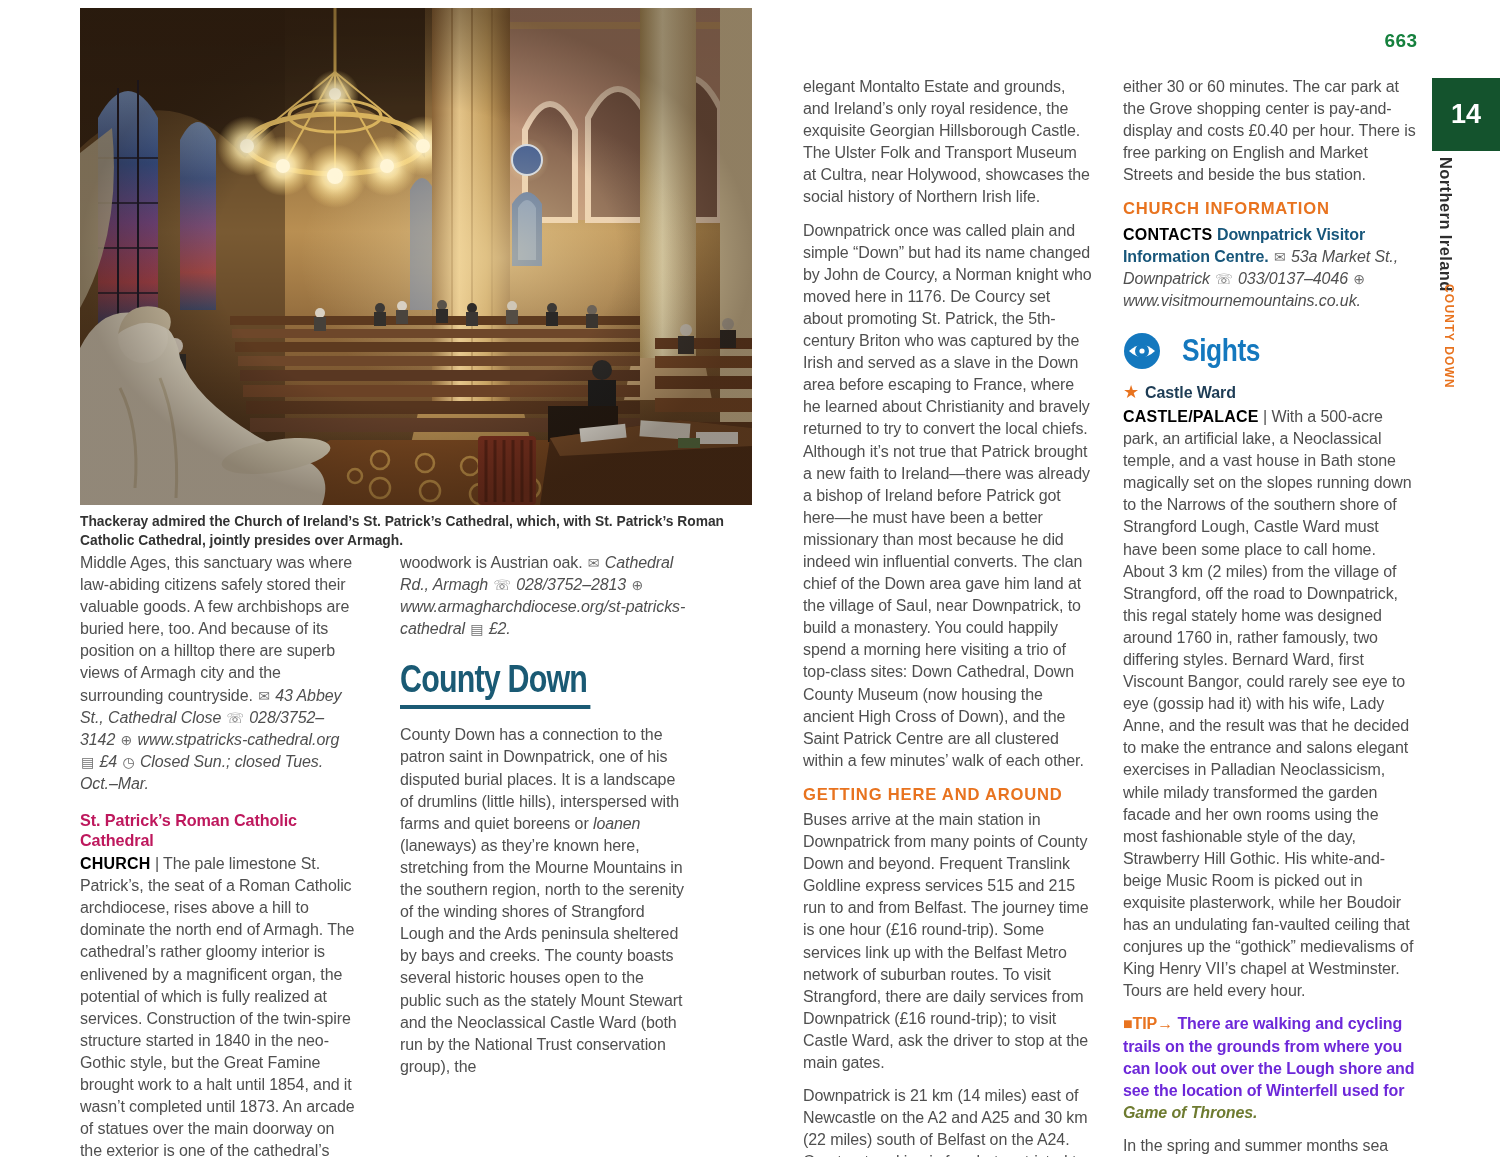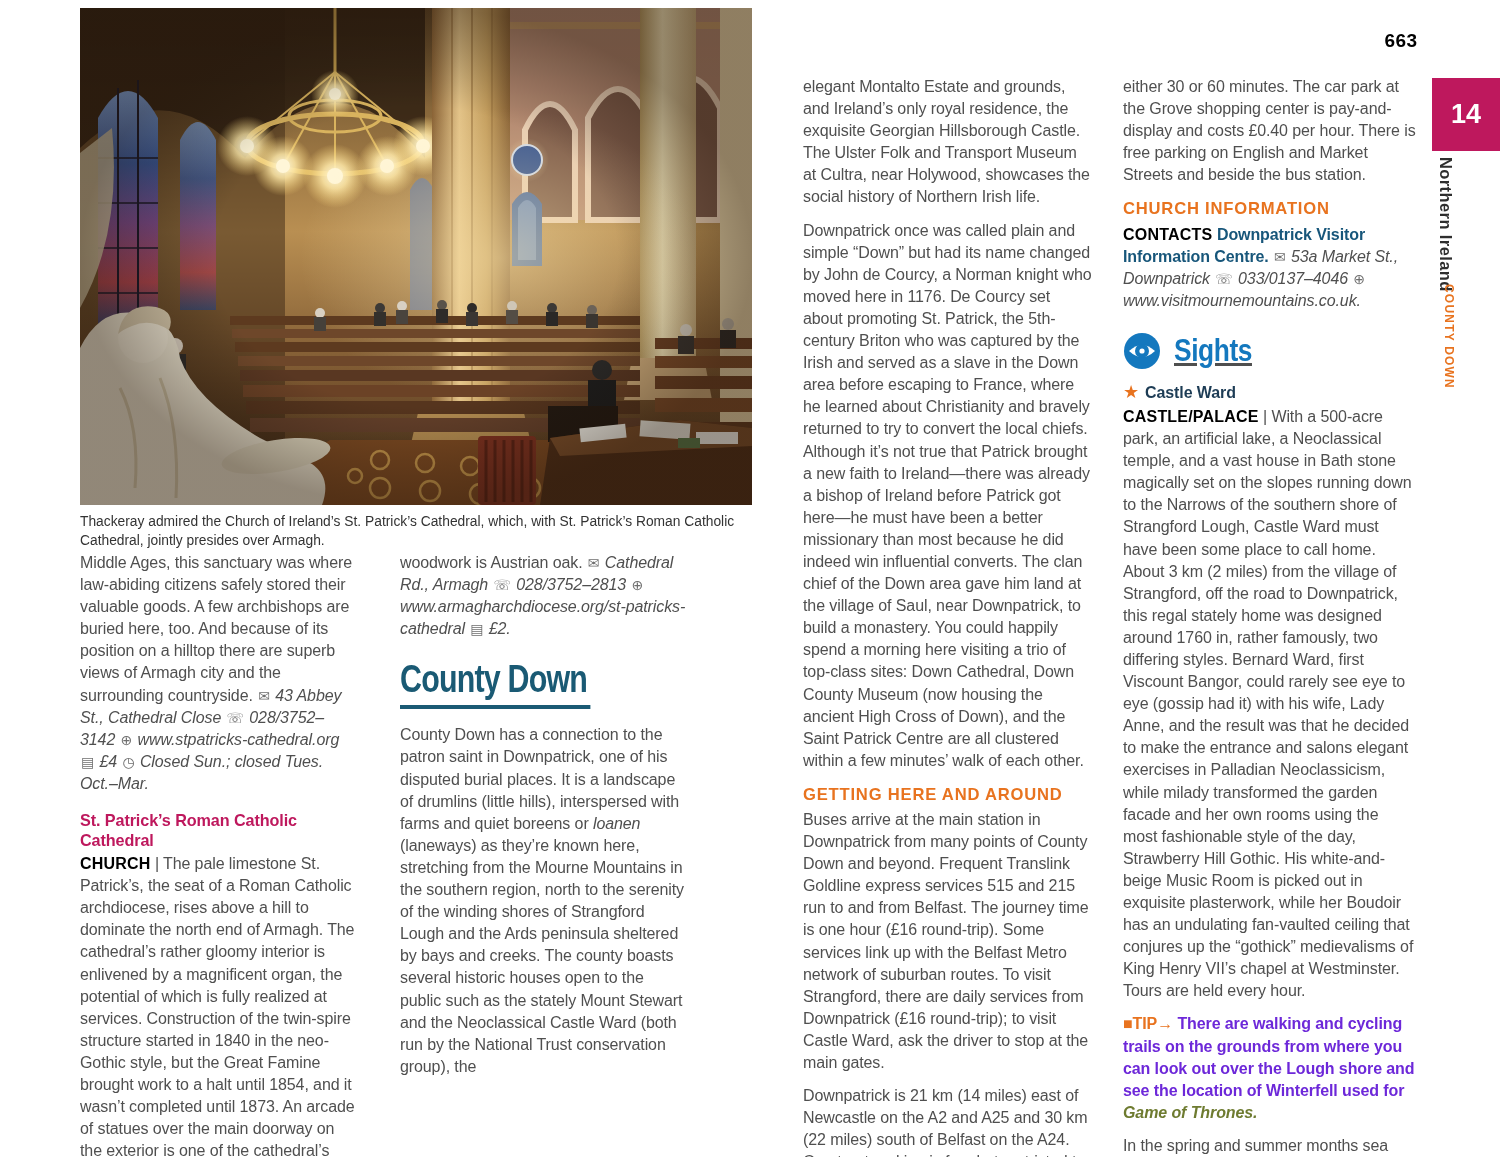--- a/index.html
+++ b/index.html
@@ -2,21 +2,21 @@
 <html><head>
 <meta charset="utf-8">
 <style>
   html,body{margin:0;padding:0;background:#ffffff;}
   .page{position:relative;width:1500px;height:1157px;background:#ffffff;overflow:hidden;
         font-family:"Liberation Sans", sans-serif;color:#4f4f4f;}
 
   
   .photo{position:absolute;left:80px;top:8px;width:672px;height:497px;overflow:hidden;background:#6e4f2d;}
   .caption{position:absolute;left:80px;top:512px;width:655px;font-size:13.8px;line-height:19px;
-           font-weight:normal;color:#333333;}
+           font-weight:bold;color:#333333;}
 
   
   .col{position:absolute;font-size:16px;line-height:22.1px;letter-spacing:-0.1px;color:#4f4f4f;}
   .col p{margin:0 0 11px 0;}
   .col1{left:80px;top:552px;width:276px;}
   .col2{left:400px;top:552px;width:286px;}
   .col3{left:803px;top:76px;width:291px;}
   .col4{left:1123px;top:76px;width:293px;}
 
   .seg-i{font-style:italic;}
@@ -29,31 +29,31 @@
 
   .subhead{font-weight:bold;color:#be185d;font-size:16.2px;margin:15px 0 3px 0;line-height:20px;}
   .orange-head{font-weight:bold;color:#e8731f;font-size:16.6px;letter-spacing:0.8px;margin:12px 0 3px 0;}
   .intro{font-style:italic;color:#565656;}
 
   .big-head-wrap{margin:20px 0 15px 0;}
   .big-head{display:inline-block;font-weight:bold;color:#1a5a74;font-size:38px;line-height:1;
             letter-spacing:-1px;border-bottom:4px solid #1a5a74;padding:0 4px 7px 0;
             transform:scale(0.8,1);transform-origin:left center;white-space:nowrap;}
 
-  .sights-row{display:flex;align-items:center;gap:13px;margin:20px 0 12px 0;text-decoration:underline;}
+  .sights-row{display:flex;align-items:center;gap:21px;margin:20px 0 12px 0;}
   .sights-label{font-weight:bold;color:#1478be;font-size:31px;letter-spacing:-0.5px;
                 transform:scale(0.85,1);transform-origin:left center;}
   .poi-row{margin:0 0 3px 0;line-height:21px;}
   .poi-star{color:#e8731f;font-size:18px;margin-right:6px;}
   .poi-name{font-weight:bold;color:#1d3c55;font-size:16px;}
 
   
   .pagenum{position:absolute;left:1378px;top:30px;width:46px;text-align:center;
-           font-size:19px;font-weight:bold;color:#000000;letter-spacing:0.5px;}
-  .tab{position:absolute;left:1432px;top:78px;width:68px;height:73px;background:#be185d;
+           font-size:19px;font-weight:bold;color:#15803d;letter-spacing:0.5px;}
+  .tab{position:absolute;left:1432px;top:78px;width:68px;height:73px;background:#14532d;
        display:flex;align-items:center;justify-content:center;
        color:#ffffff;font-weight:bold;font-size:27px;}
   .chapter-vert{position:absolute;left:1437px;top:157px;writing-mode:vertical-rl;
                 font-size:16.5px;font-weight:bold;color:#2e2e2e;letter-spacing:0.4px;line-height:1;}
   .section-vert{position:absolute;left:1443px;top:284px;writing-mode:vertical-rl;
                 font-size:12px;font-weight:bold;color:#e8731f;letter-spacing:1.2px;line-height:1;}
 </style>
 </head>
 <body>
 

